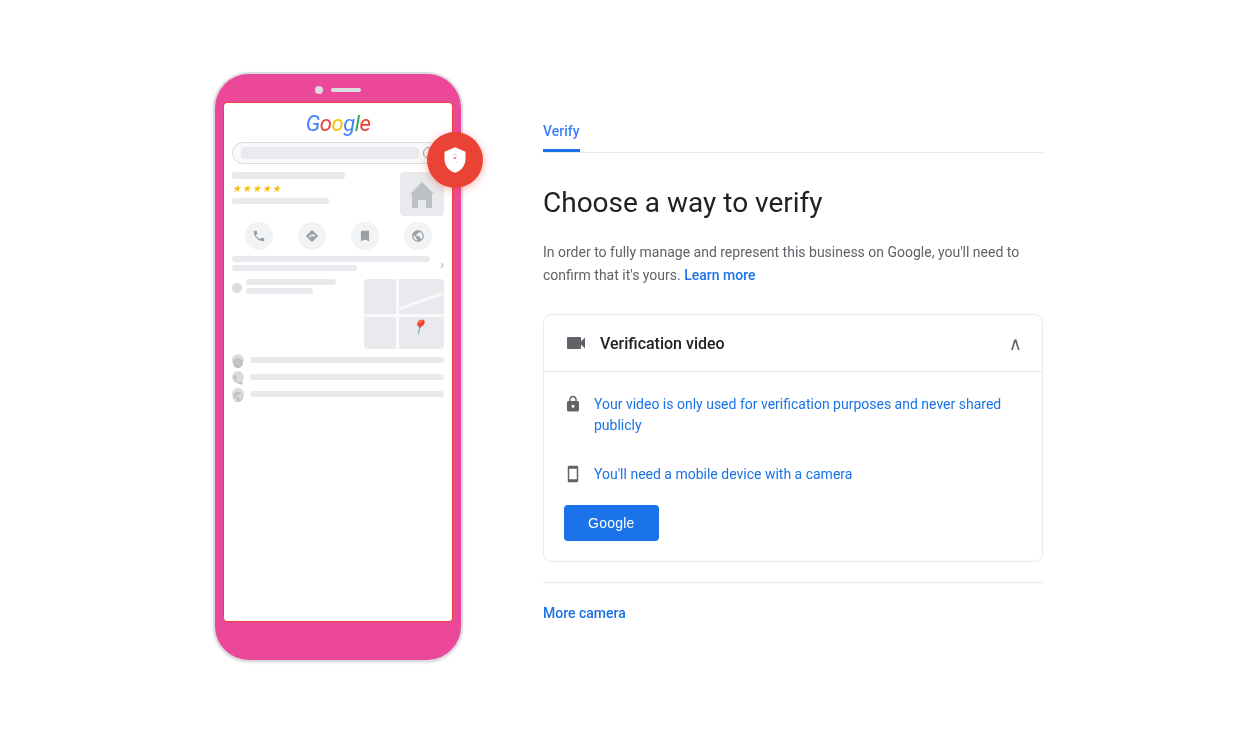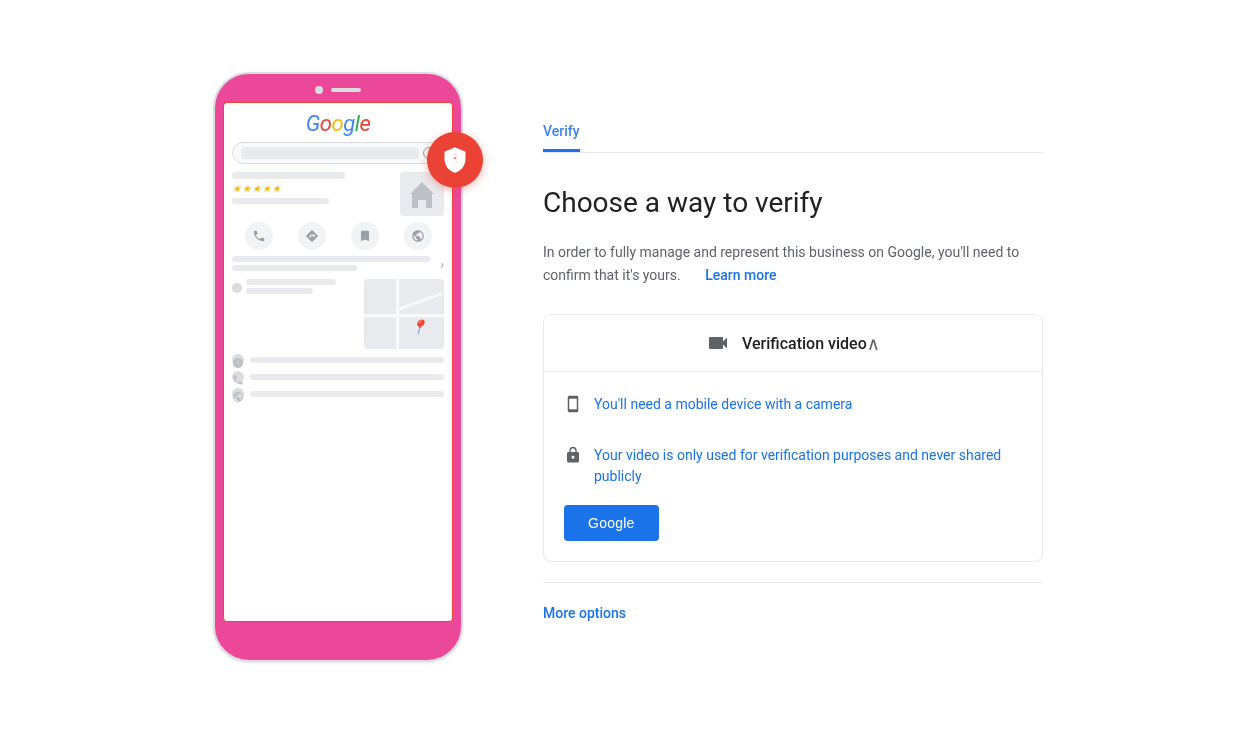--- a/index.html
+++ b/index.html
@@ -282,34 +282,33 @@
     .description-text {
       font-size: 14px;
       color: #5f6368;
       line-height: 1.6;
       margin-bottom: 28px;
     }
     .learn-more-link {
       color: #1a73e8;
       text-decoration: none;
       font-weight: 500;
-      margin-left: 21px;
     }
 
     .verification-option {
       border: 1px solid #e8eaed;
       border-radius: 8px;
       overflow: hidden;
       margin-bottom: 20px;
     }
     .option-header {
       display: flex;
       align-items: center;
       padding: 16px 20px;
-      justify-content: center;
+      justify-content: space-between;
       cursor: pointer;
     }
     .option-header-left {
       display: flex;
       align-items: center;
       gap: 12px;
     }
     .option-icon {
       display: flex;
       align-items: center;
@@ -522,39 +521,39 @@
           </div>
           <span class="option-title">Verification video</span>
         </div>
         <span class="chevron-up">∧</span>
       </div>
       <div class="option-details">
         
         <div class="detail-item">
           <div class="detail-item-icon">
             <svg width="18" height="18" viewBox="0 0 24 24" fill="#5f6368">
-              <path d="M17 1.01L7 1c-1.1 0-2 .9-2 2v18c0 1.1.9 2 2 2h10c1.1 0 2-.9 2-2V3c0-1.1-.9-1.99-2-1.99zM17 19H7V5h10v14z"></path>
-            </svg>
-          </div>
-          <span class="detail-item-text">You'll need a mobile device with a camera</span>
+              <path d="M18 8h-1V6c0-2.76-2.24-5-5-5S7 3.24 7 6v2H6c-1.1 0-2 .9-2 2v10c0 1.1.9 2 2 2h12c1.1 0 2-.9 2-2V10c0-1.1-.9-2-2-2zm-6 9c-1.1 0-2-.9-2-2s.9-2 2-2 2 .9 2 2-.9 2-2 2zm3.1-9H8.9V6c0-1.71 1.39-3.1 3.1-3.1 1.71 0 3.1 1.39 3.1 3.1v2z"></path>
+            </svg>
+          </div>
+          <span class="detail-item-text">Your video is only used for verification purposes and never shared publicly</span>
         </div>
         
         <div class="detail-item">
           <div class="detail-item-icon">
             <svg width="18" height="18" viewBox="0 0 24 24" fill="#5f6368">
-              <path d="M18 8h-1V6c0-2.76-2.24-5-5-5S7 3.24 7 6v2H6c-1.1 0-2 .9-2 2v10c0 1.1.9 2 2 2h12c1.1 0 2-.9 2-2V10c0-1.1-.9-2-2-2zm-6 9c-1.1 0-2-.9-2-2s.9-2 2-2 2 .9 2 2-.9 2-2 2zm3.1-9H8.9V6c0-1.71 1.39-3.1 3.1-3.1 1.71 0 3.1 1.39 3.1 3.1v2z"></path>
-            </svg>
-          </div>
-          <span class="detail-item-text">Your video is only used for verification purposes and never shared publicly</span>
+              <path d="M17 1.01L7 1c-1.1 0-2 .9-2 2v18c0 1.1.9 2 2 2h10c1.1 0 2-.9 2-2V3c0-1.1-.9-1.99-2-1.99zM17 19H7V5h10v14z"></path>
+            </svg>
+          </div>
+          <span class="detail-item-text">You'll need a mobile device with a camera</span>
         </div>
         
         <button class="start-btn">Google</button>
       </div>
     </div>
 
     
     <div class="divider"></div>
 
     
-    <a class="more-options-link" href="#">More options</a>
+    <a class="more-options-link" href="#">More camera</a>
   </div>
 
 </div>
 
 </body></html>

